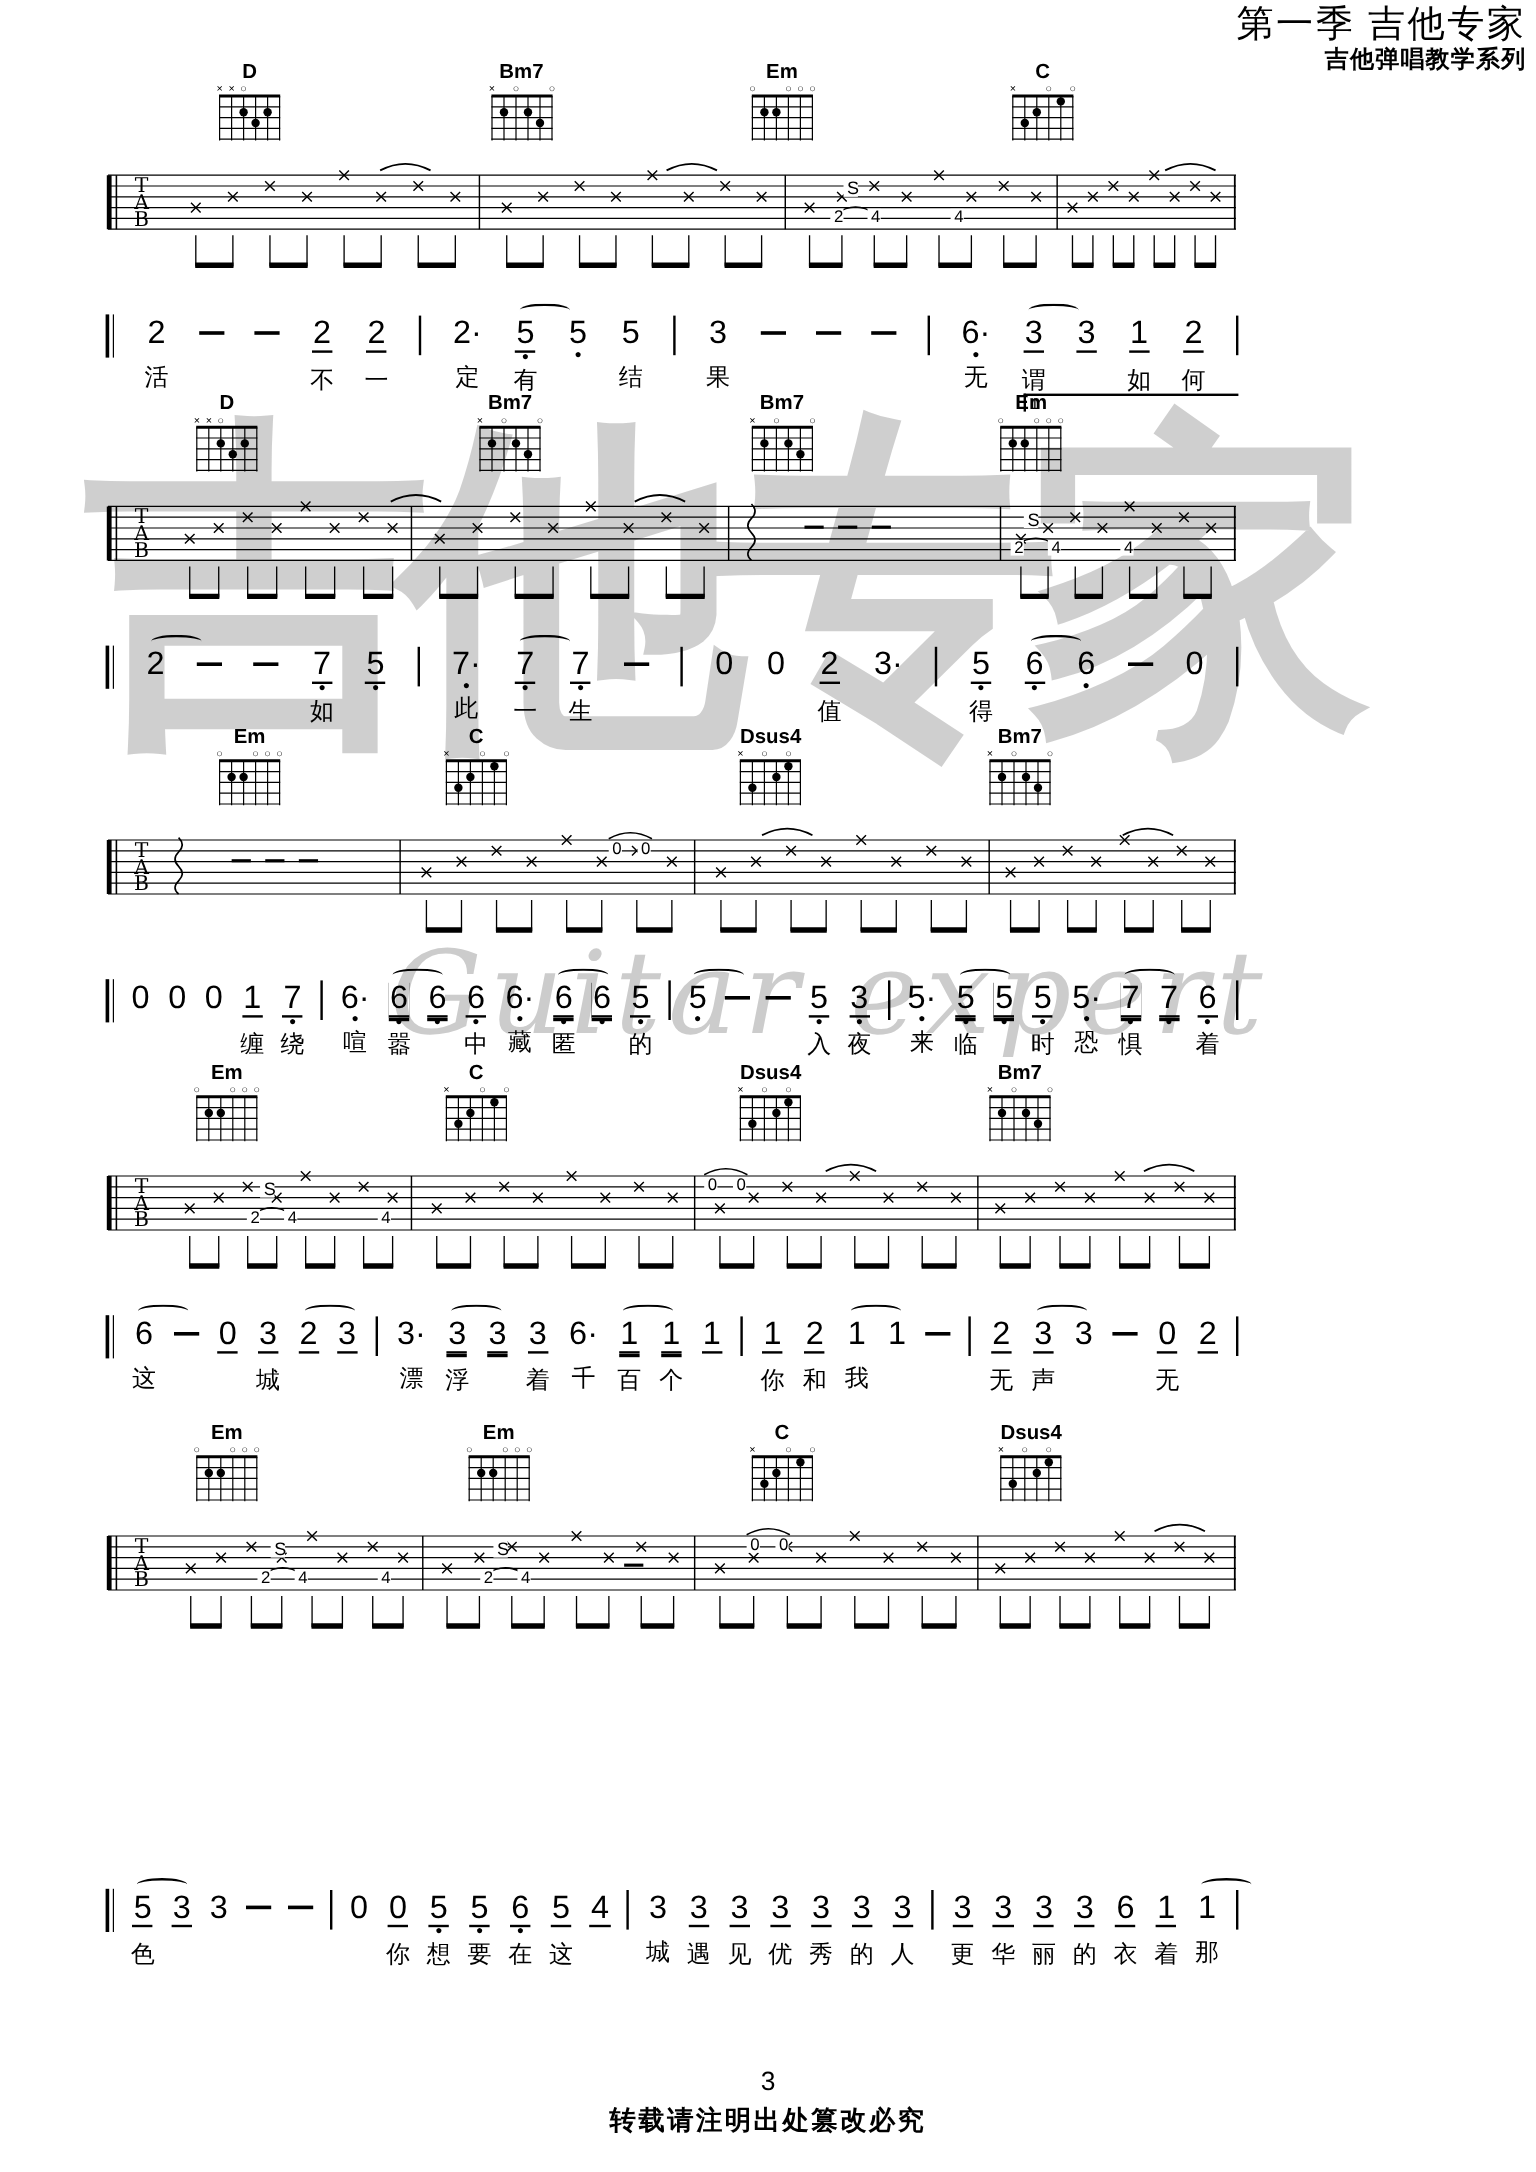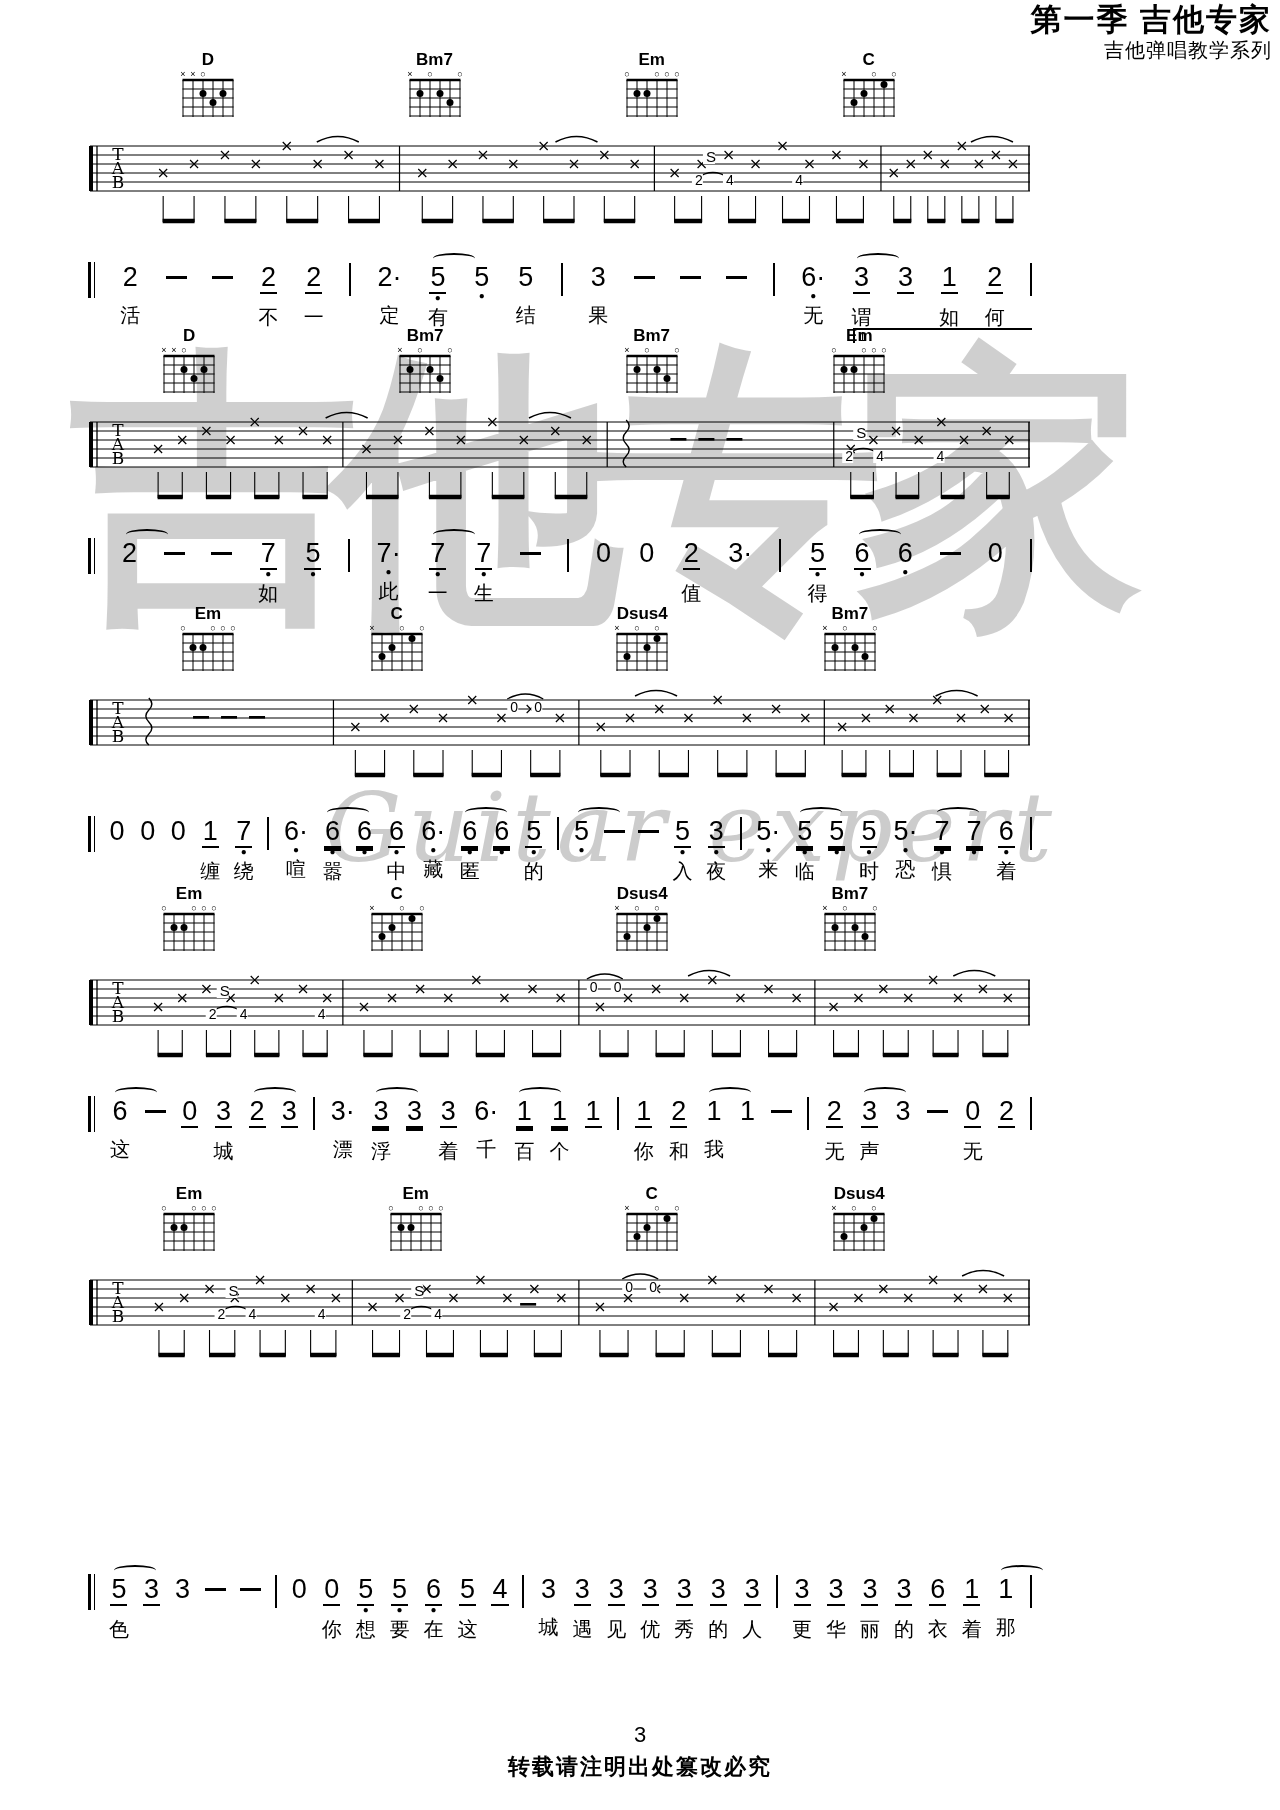--- a/index.html
+++ b/index.html
@@ -1,21 +1,21 @@
 <!DOCTYPE html>
 <html><head>
 <meta charset="utf-8">
 <style>
   html,body{margin:0;padding:0;background:#fff}
   body{width:1280px;height:1810px;position:relative;overflow:hidden;
        font-family:"Liberation Sans",sans-serif;color:#000}
   
   .hdr{position:absolute;top:2px;right:8px;text-align:right;z-index:3}
-  .hdr .t1{font-size:31px;font-weight:bold;letter-spacing:2px;line-height:36px}
-  .hdr .t2{font-size:20px;font-weight:normal;line-height:24px;letter-spacing:1px}
+  .hdr .t1{font-size:31px;font-weight:normal;letter-spacing:2px;line-height:36px}
+  .hdr .t2{font-size:20px;font-weight:bold;line-height:24px;letter-spacing:1px}
   
   .wm{position:absolute;z-index:0;color:#8f8f8f;pointer-events:none}
   .wm1{top:338px;left:70px;font-size:290px;line-height:300px;font-weight:bold;
        font-family:"DejaVu Serif",serif;letter-spacing:-28px;opacity:.42}
   .wm2{top:772px;left:325px;font-size:96px;font-style:italic;letter-spacing:6px;
        font-family:"DejaVu Serif",serif;opacity:.45}
   
   #systems{position:absolute;inset:0;z-index:1}
   .sys{position:absolute;left:88px;width:944px}
   .chords{position:relative;height:78px}

